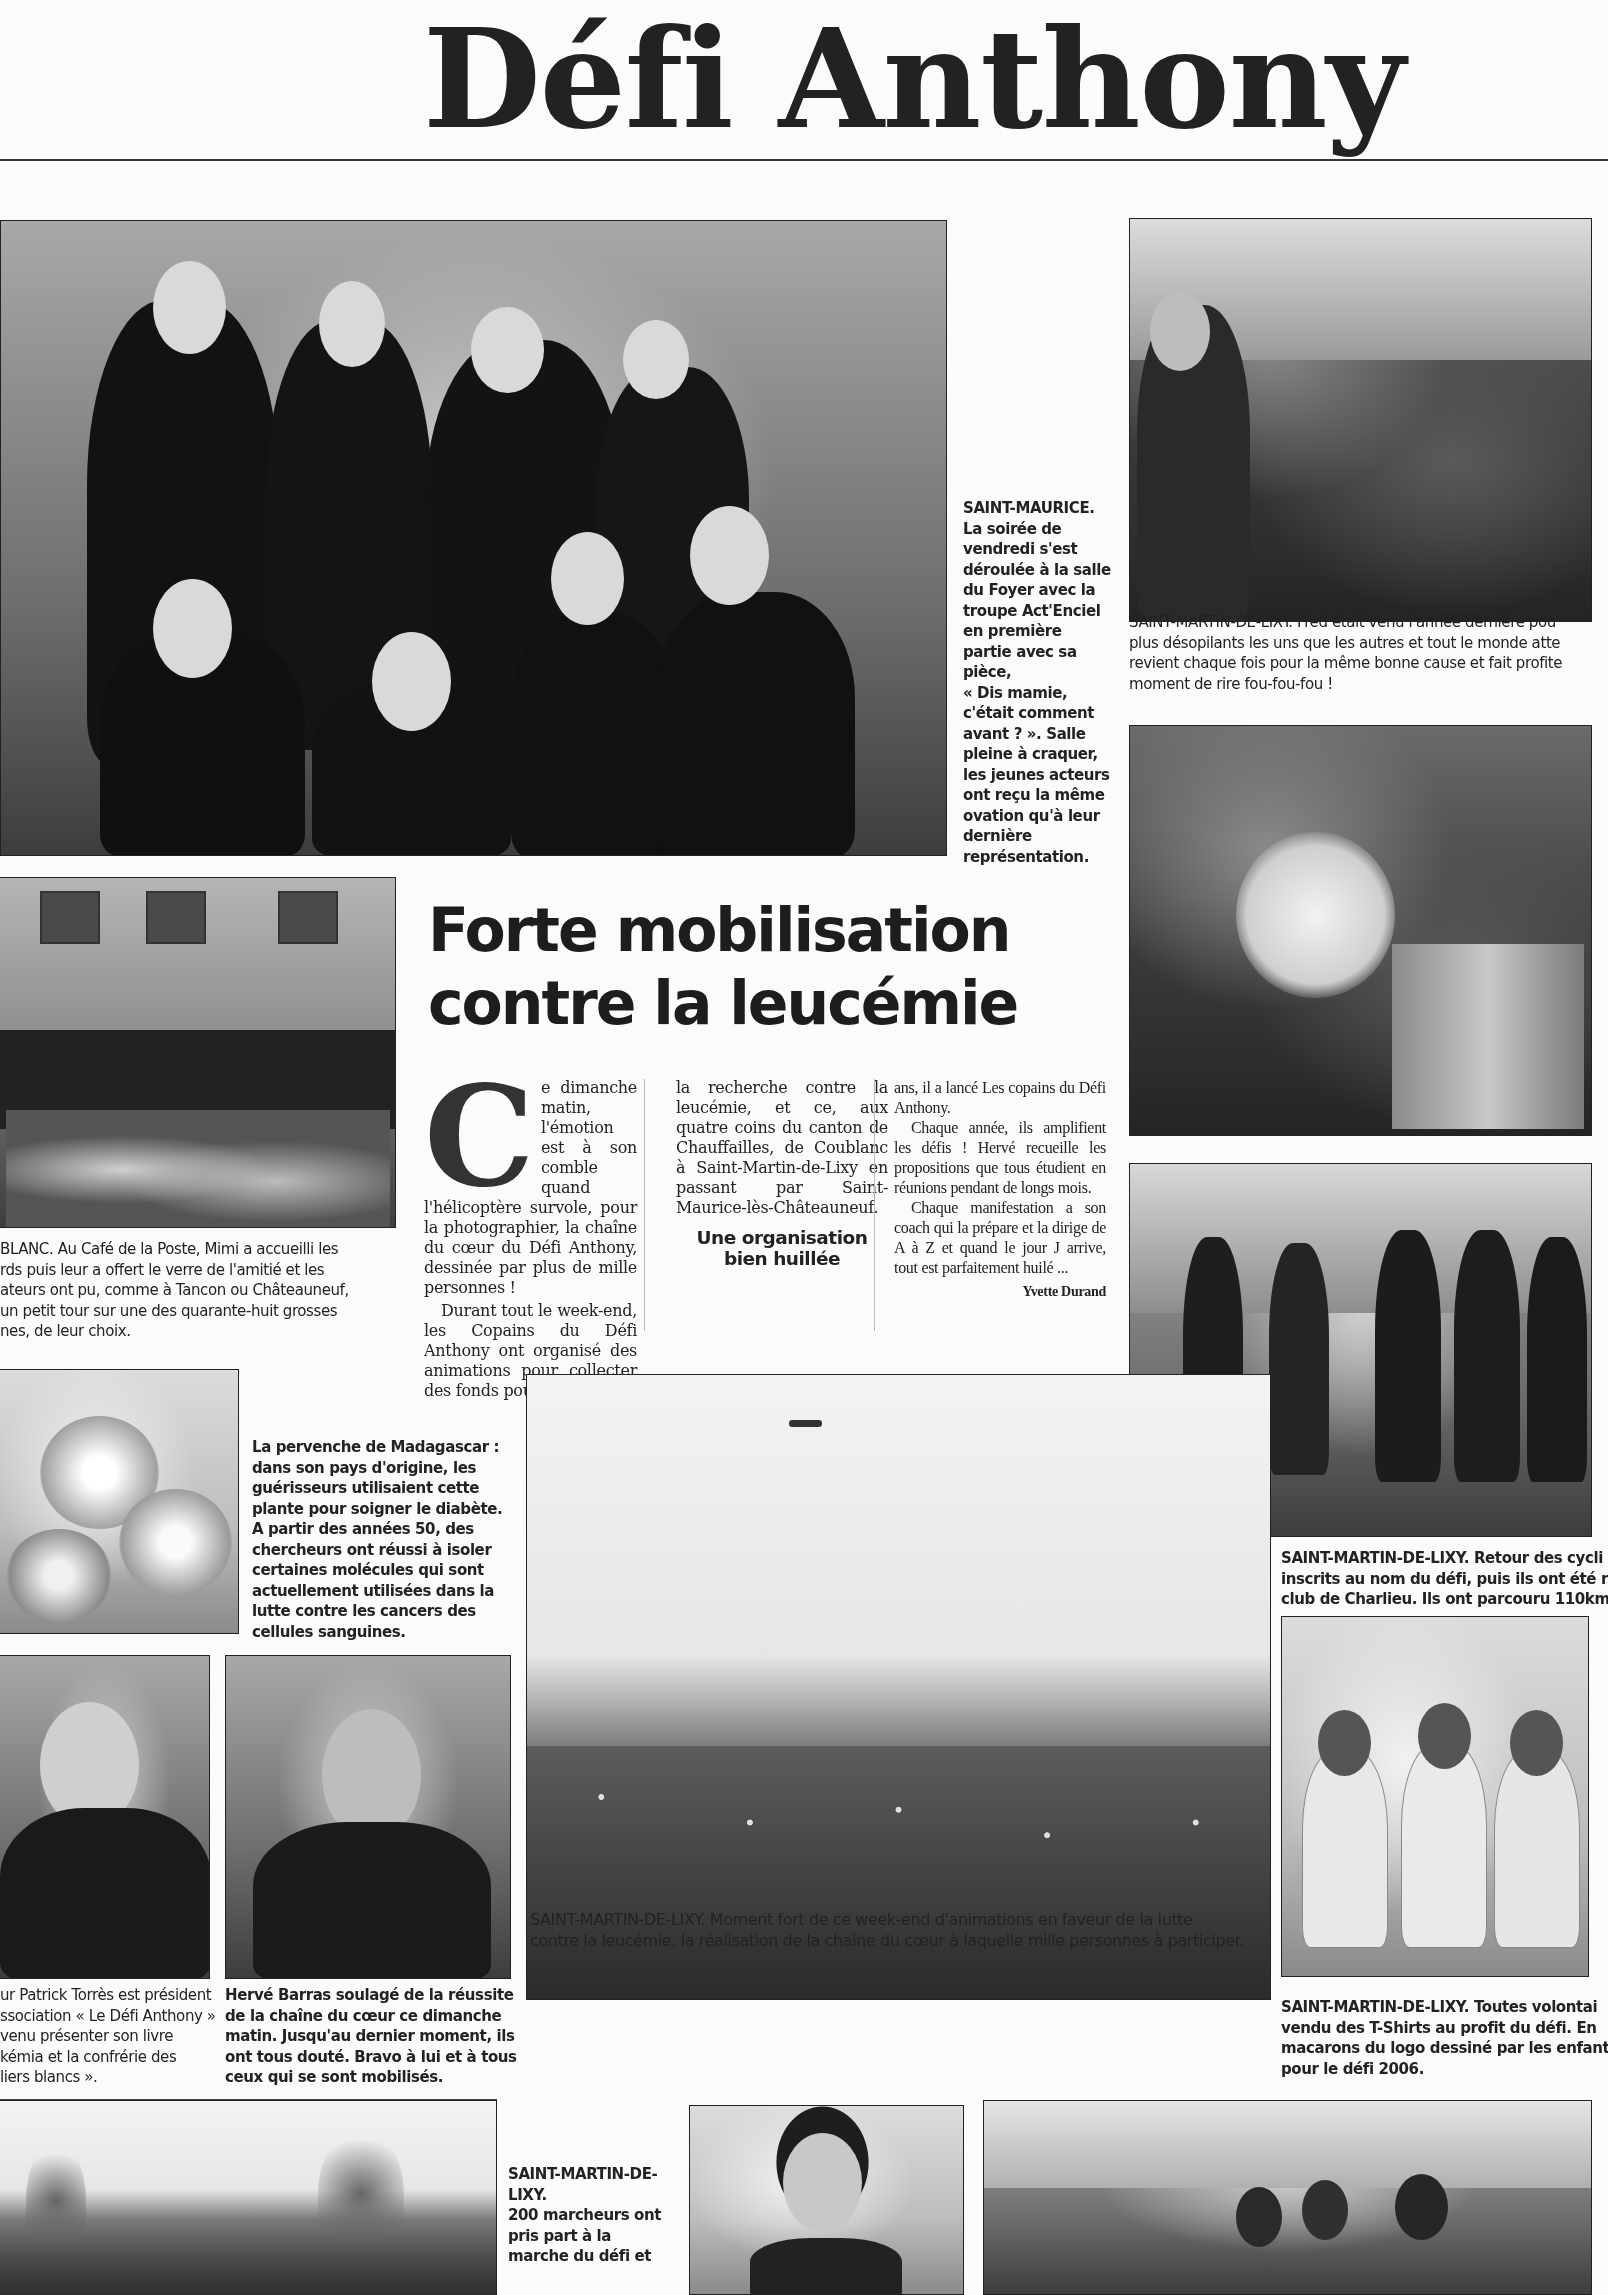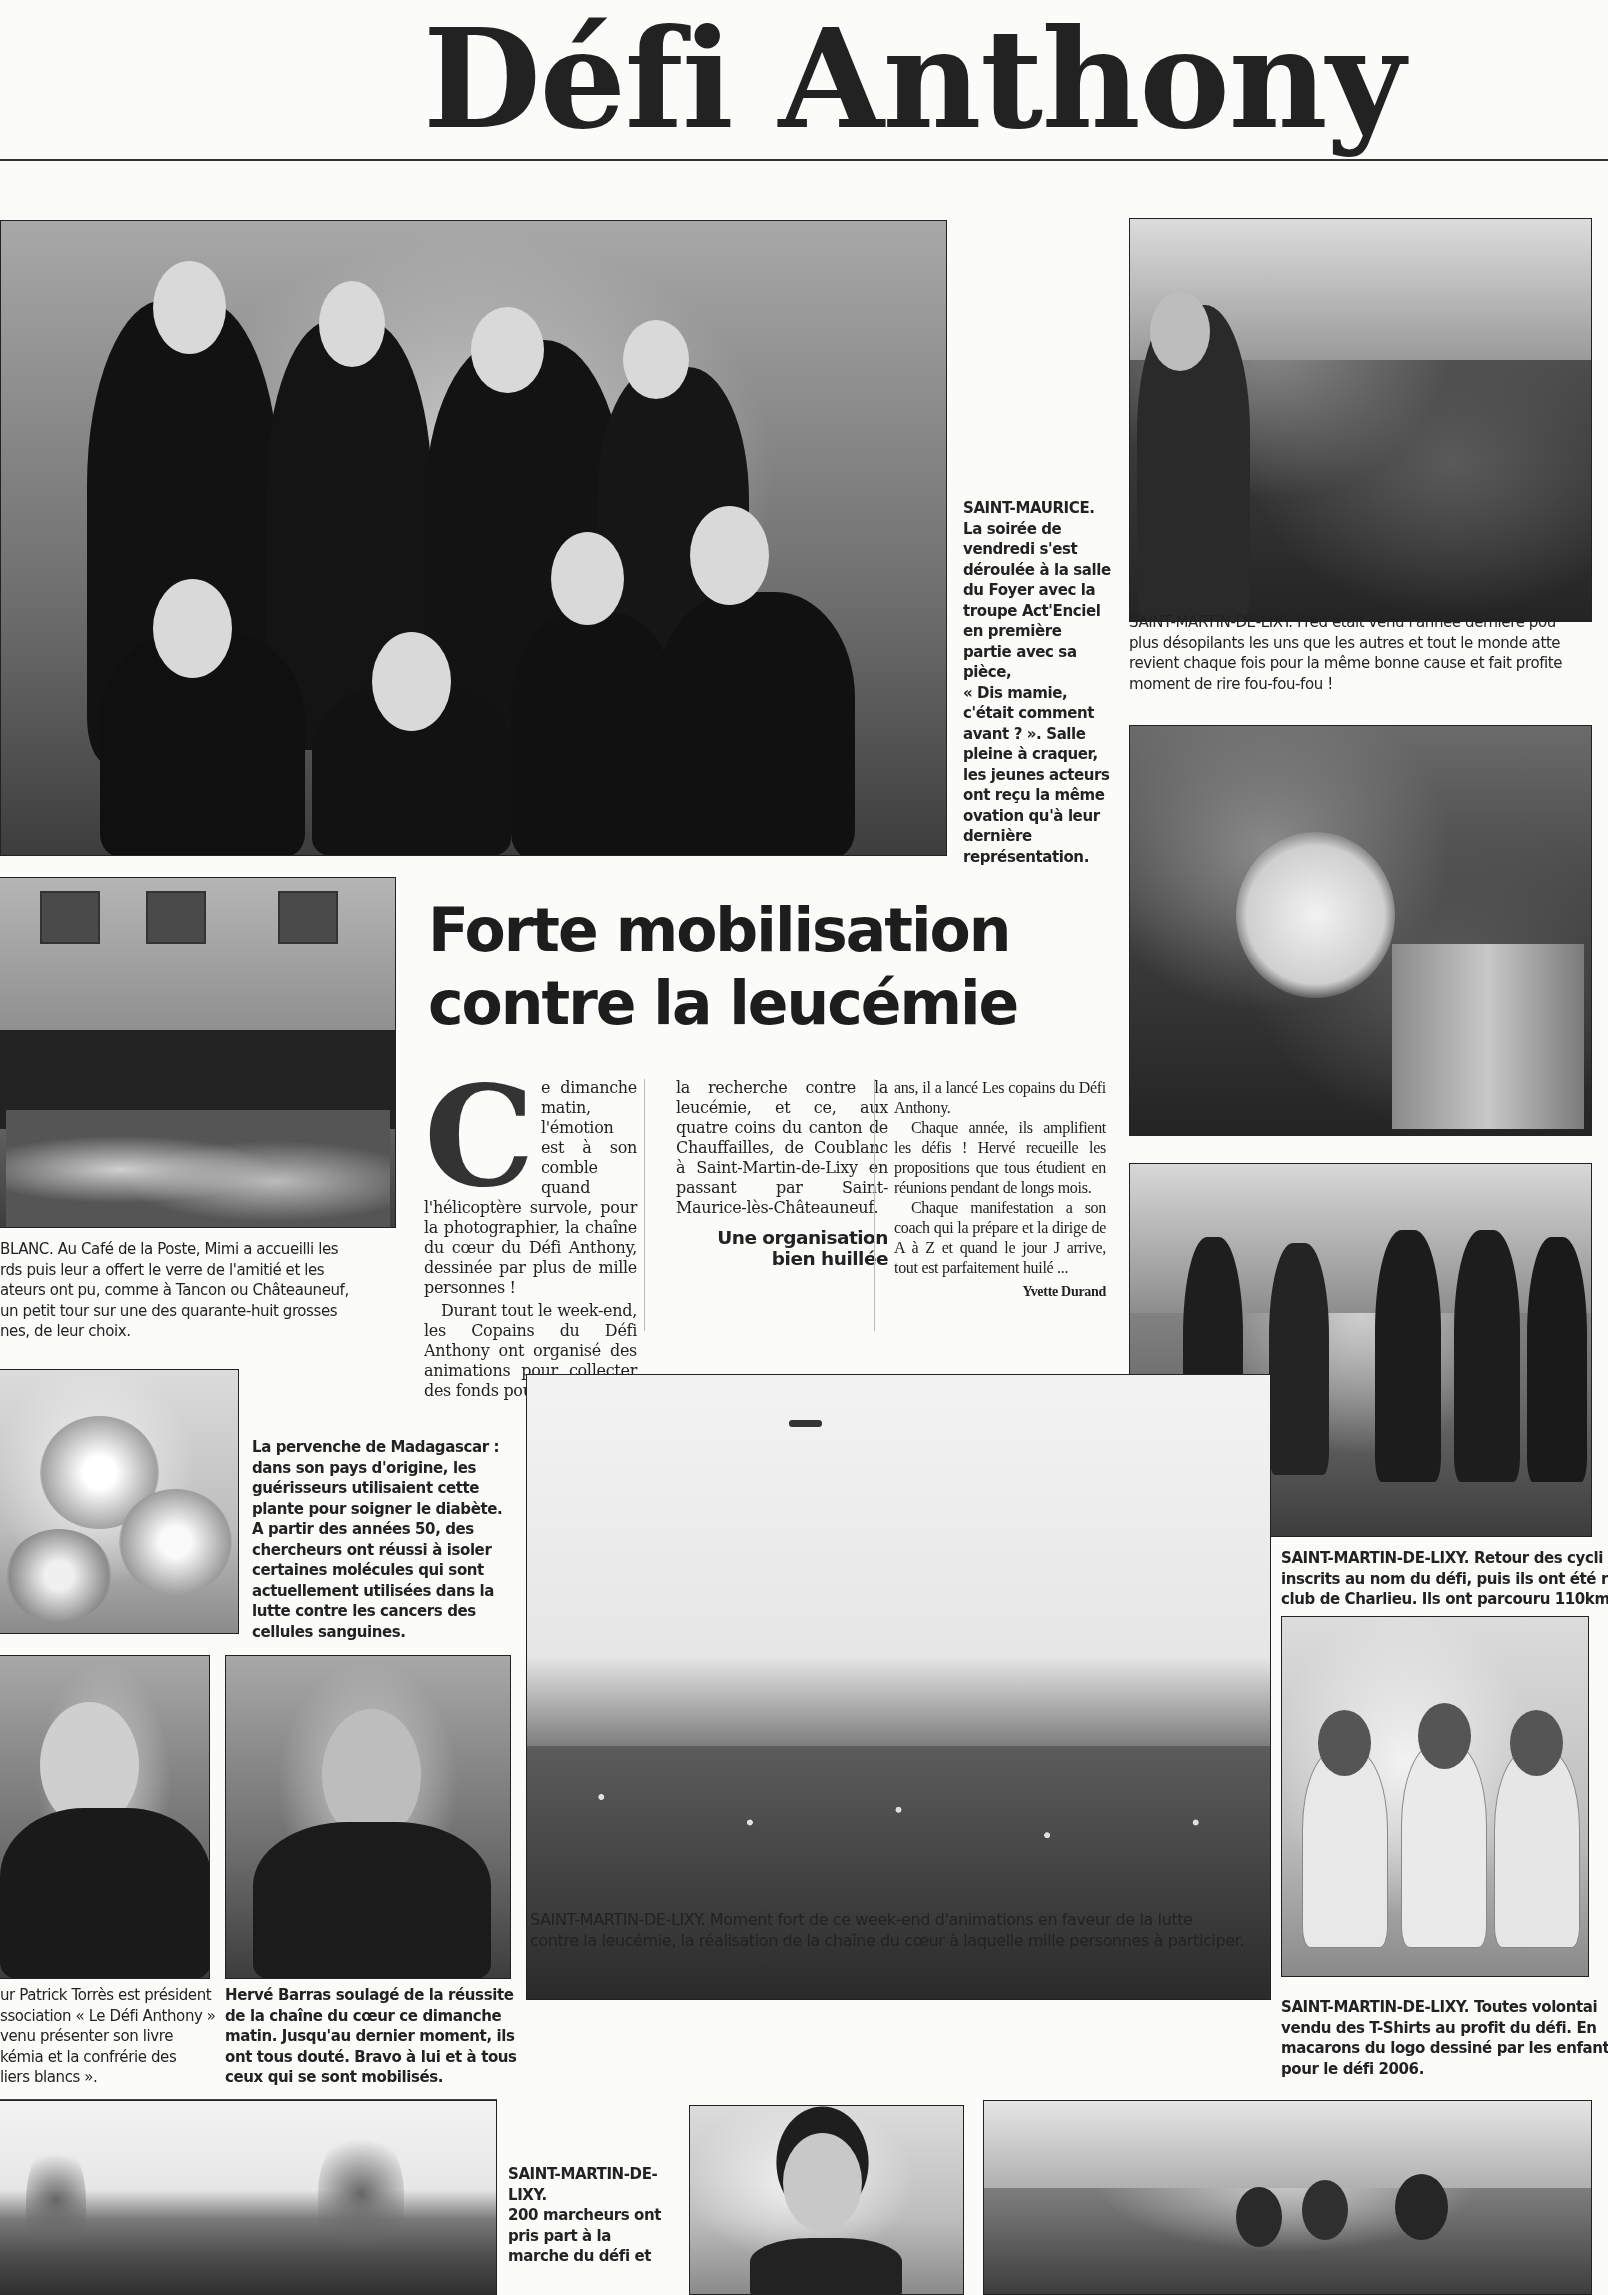--- a/index.html
+++ b/index.html
@@ -43,21 +43,21 @@
     font-weight: bold; font-size: 60px; line-height: 73px; letter-spacing: -2px; color: #1d1d1d; }
 
   
   .col { position: absolute; font-family: "DejaVu Serif", serif; font-size: 16px; line-height: 20px;
     color: #222; text-align: justify; letter-spacing: -0.3px; }
   .col p { margin: 0; }
   .col .ind { text-indent: 17px; }
   .dropcap { float: left; font-family: "DejaVu Serif", serif; font-weight: bold; font-size: 139px;
     line-height: 106px; height: 109px; margin: 5.3px 6.6px 0 0; color: #333; }
   .subhead { font-family: "DejaVu Sans", sans-serif; font-weight: bold; font-size: 18.5px; line-height: 21px;
-    text-align: right; margin: 9.3px 0 5.3px 0; letter-spacing: -0.5px; color: #222; }
+    text-align: center; margin: 9.3px 0 5.3px 0; letter-spacing: -0.5px; color: #222; }
   .byline { text-align: right; font-weight: bold; font-size: 14px; margin-top: 4px; }
 
   .col-rule { position: absolute; width: 0.7px; background: #bbb; }
   .hrule { position: absolute; height: 1.3px; background: #444; }
 </style>
 </head>
 <body>
 
 <div class="abs masthead">Défi Anthony</div>
 <div class="abs mast-rule"></div>

